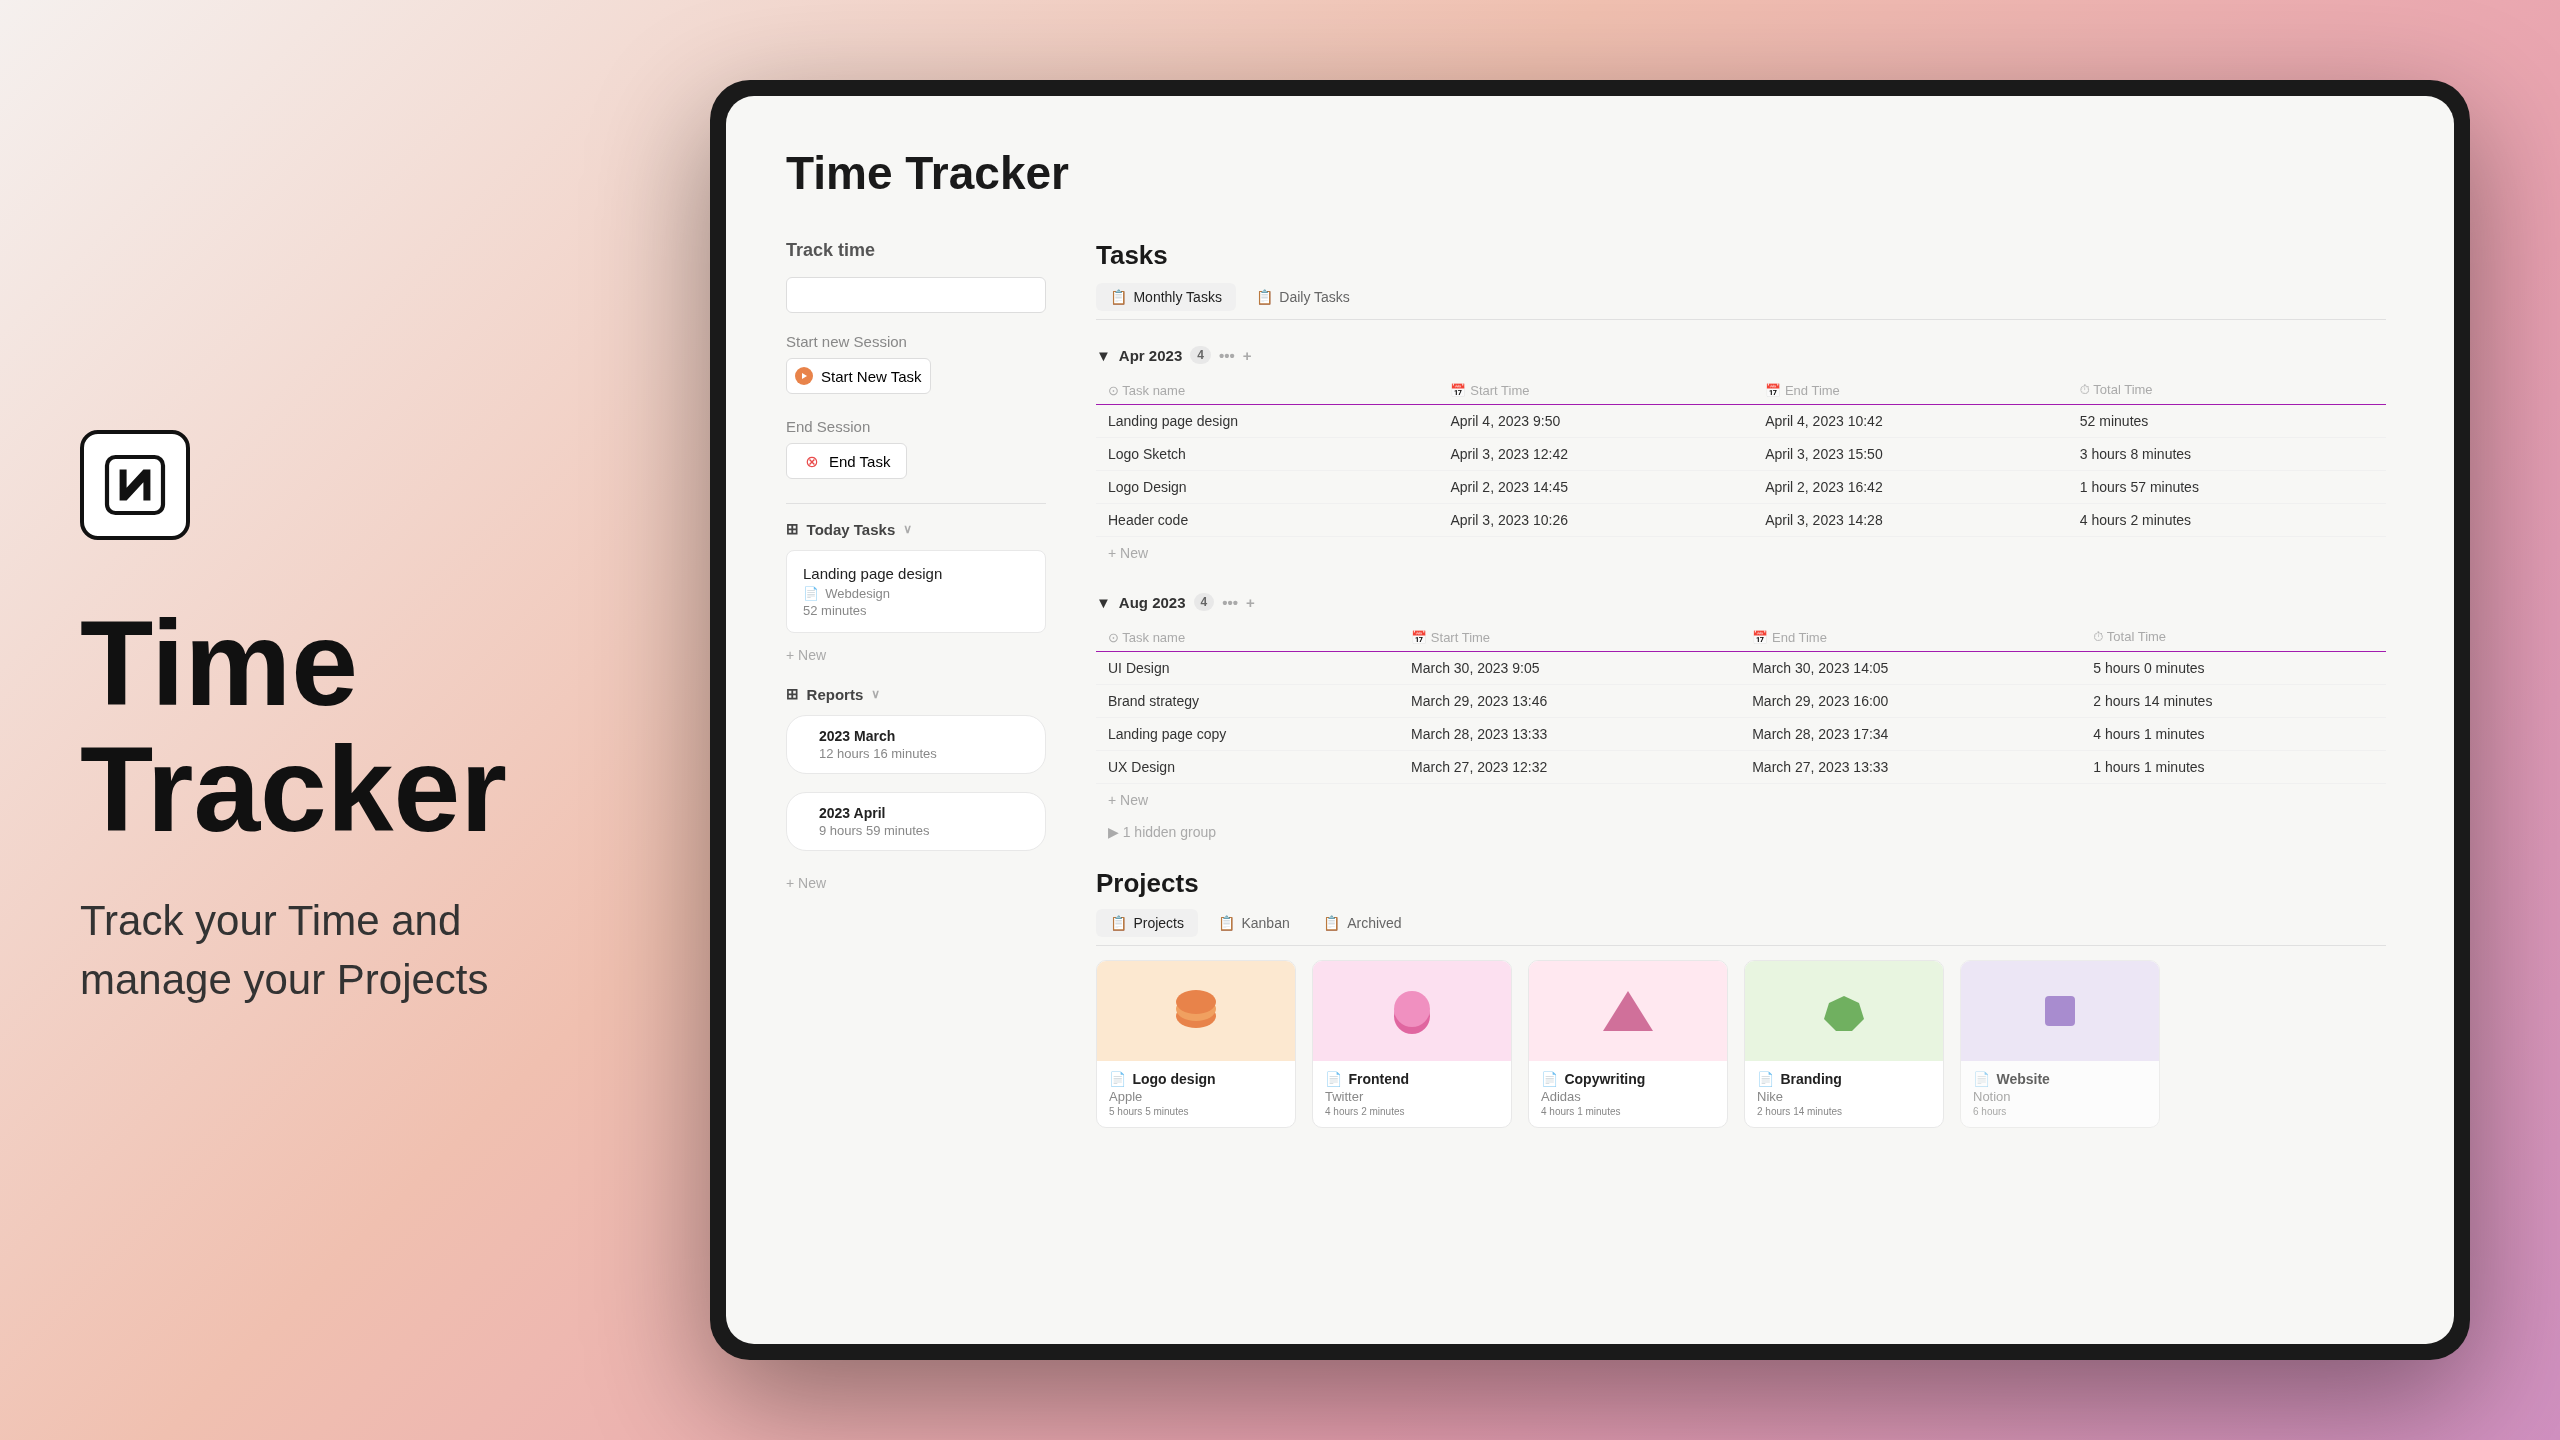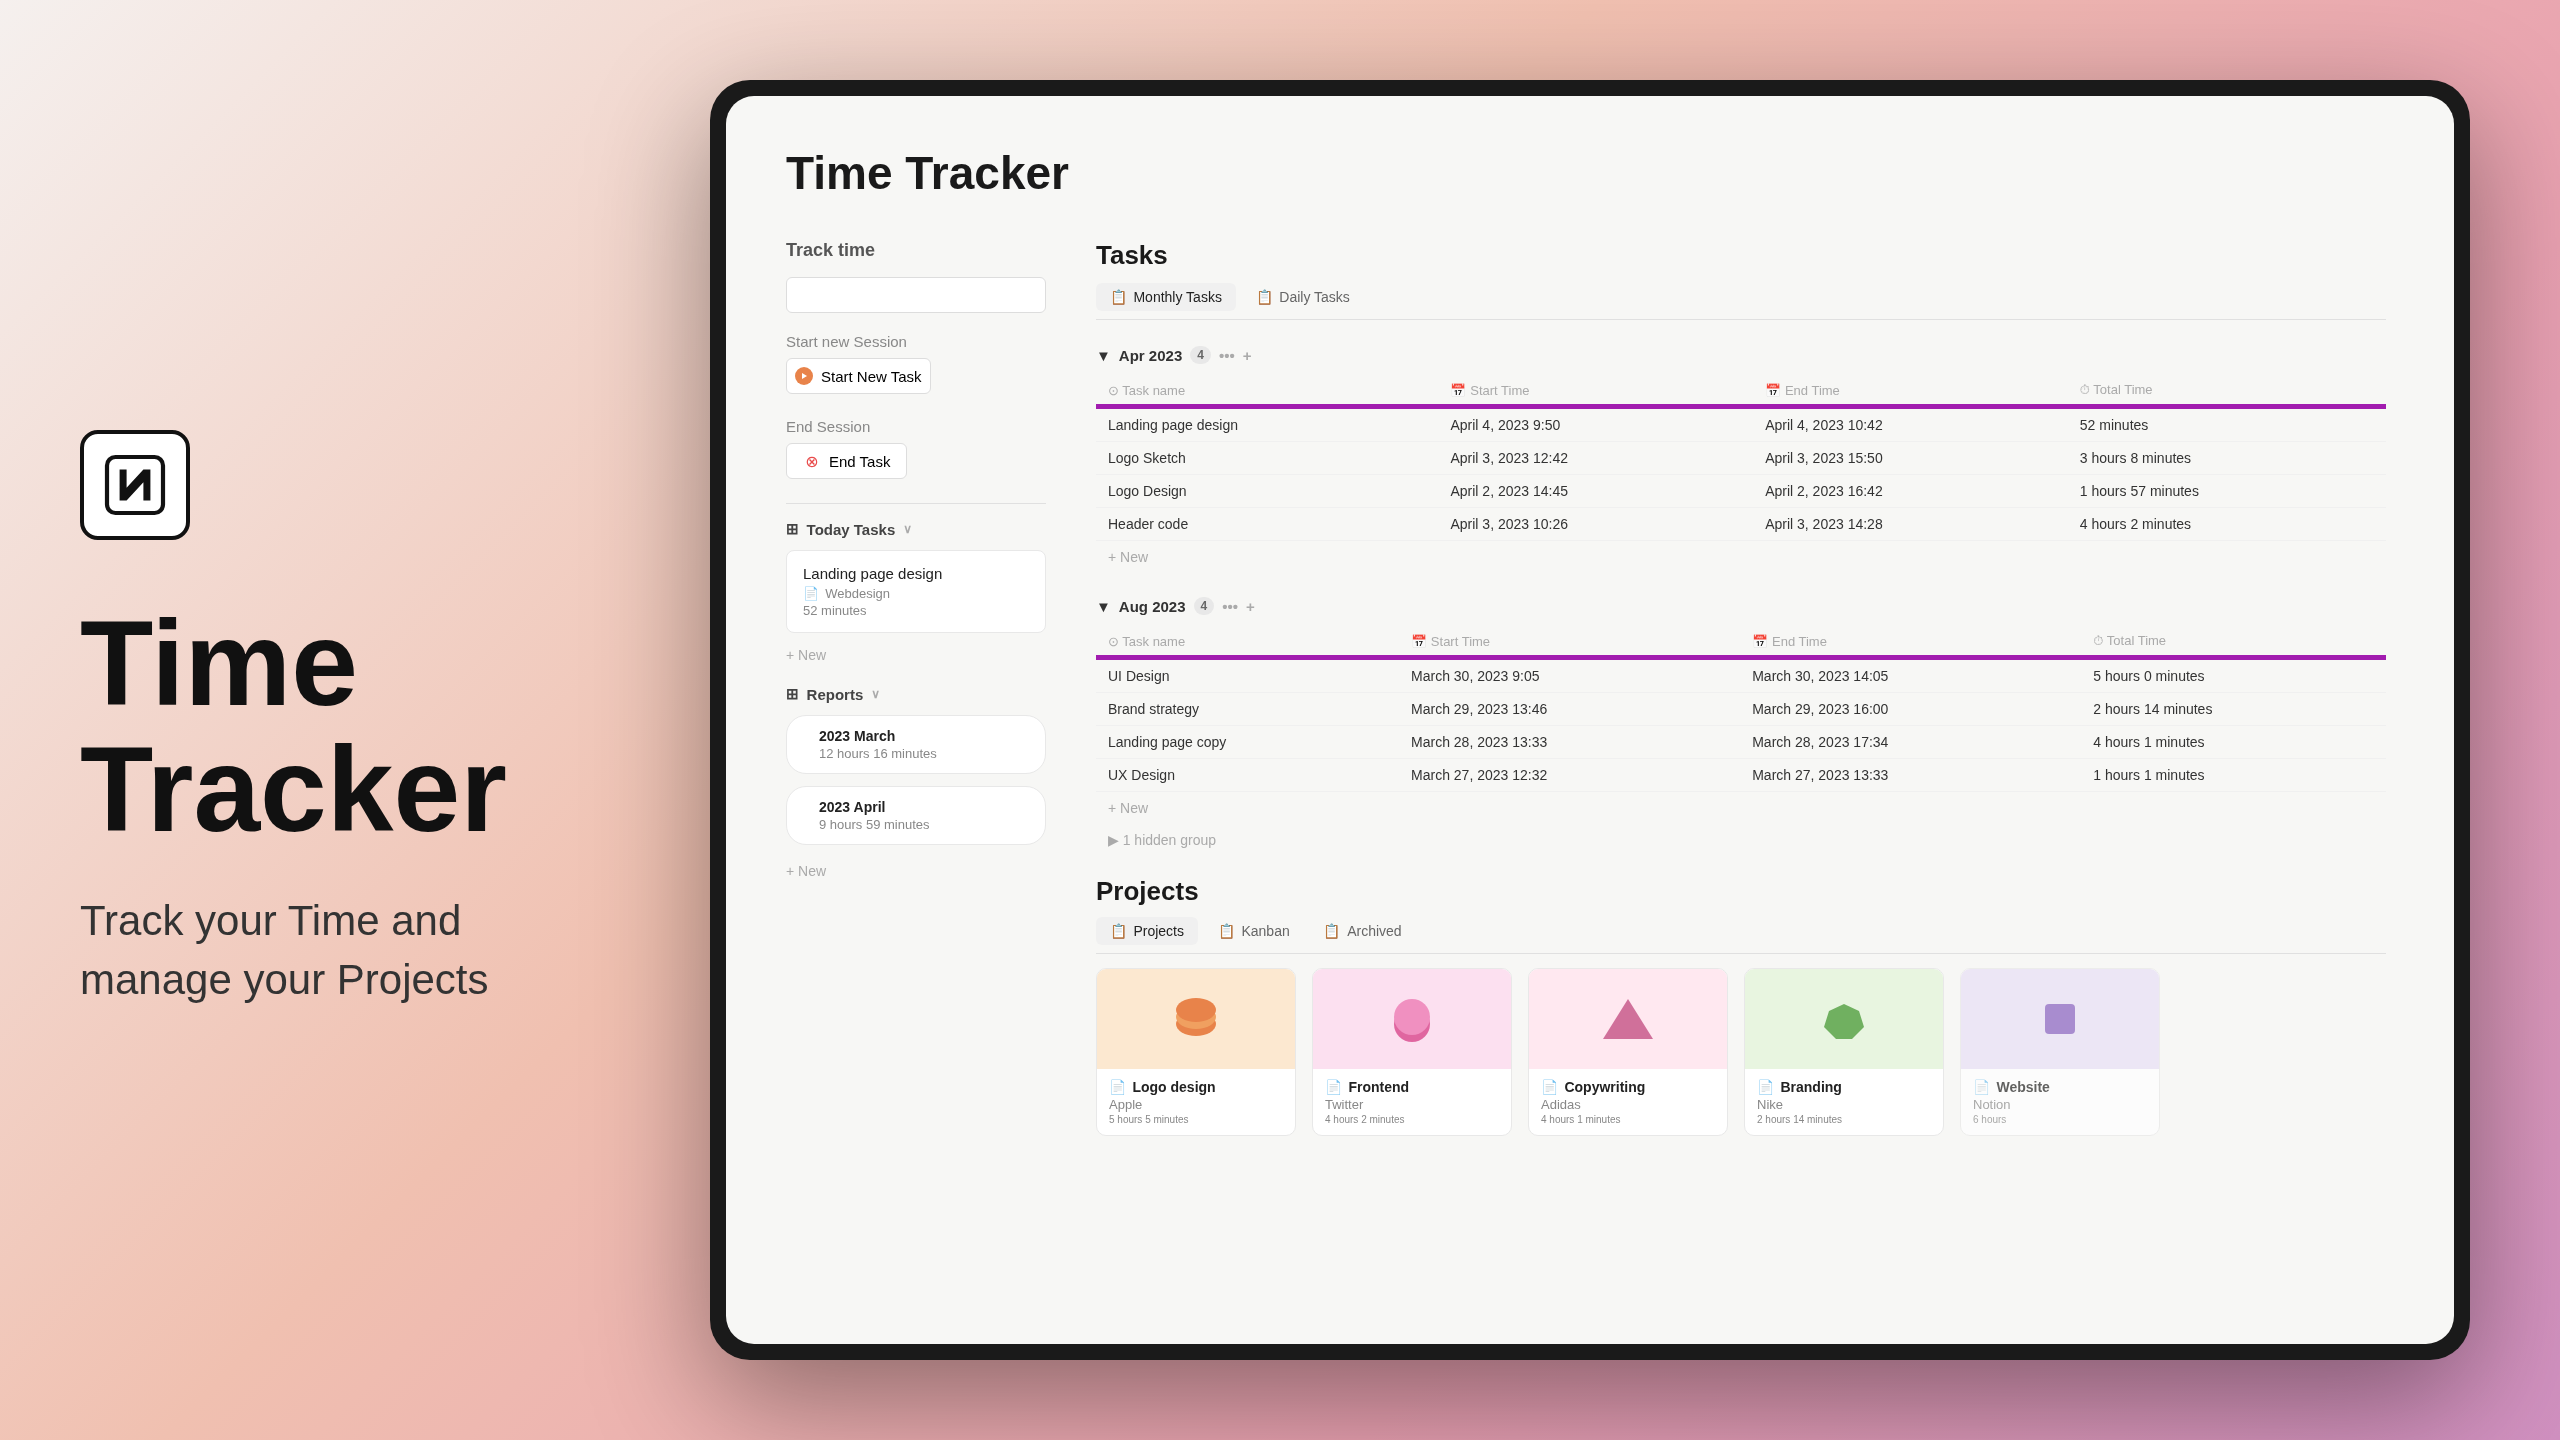--- a/index.html
+++ b/index.html
@@ -216,21 +216,21 @@
       font-size: 15px;
       font-weight: 600;
       color: #444;
       margin: 16px 0 12px;
     }
     .report-card {
       background: white;
       border: 1px solid #e8e8e8;
       border-radius: 20px;
       padding: 12px 32px;
-      margin-bottom: 12px;
+      margin-bottom: 18px;
     }
     .report-card-title {
       font-size: 14px;
       font-weight: 600;
       color: #222;
       margin-bottom: 2px;
     }
     .report-card-sub {
       font-size: 13px;
       color: #888;
@@ -296,21 +296,21 @@
     .task-table {
       width: 100%;
       border-collapse: collapse;
     }
     .task-table th {
       text-align: left;
       font-size: 13px;
       font-weight: 500;
       color: #aaa;
       padding: 6px 12px;
-      border-bottom: 5px solid #a21caf;
+      border-bottom: 1px solid #a21caf;
     }
     .task-table td {
       font-size: 14px;
       color: #333;
       padding: 8px 12px;
       border-bottom: 1px solid #f0f0f0;
     }
     .task-name-cell {
       font-weight: 500;
       color: #222;

